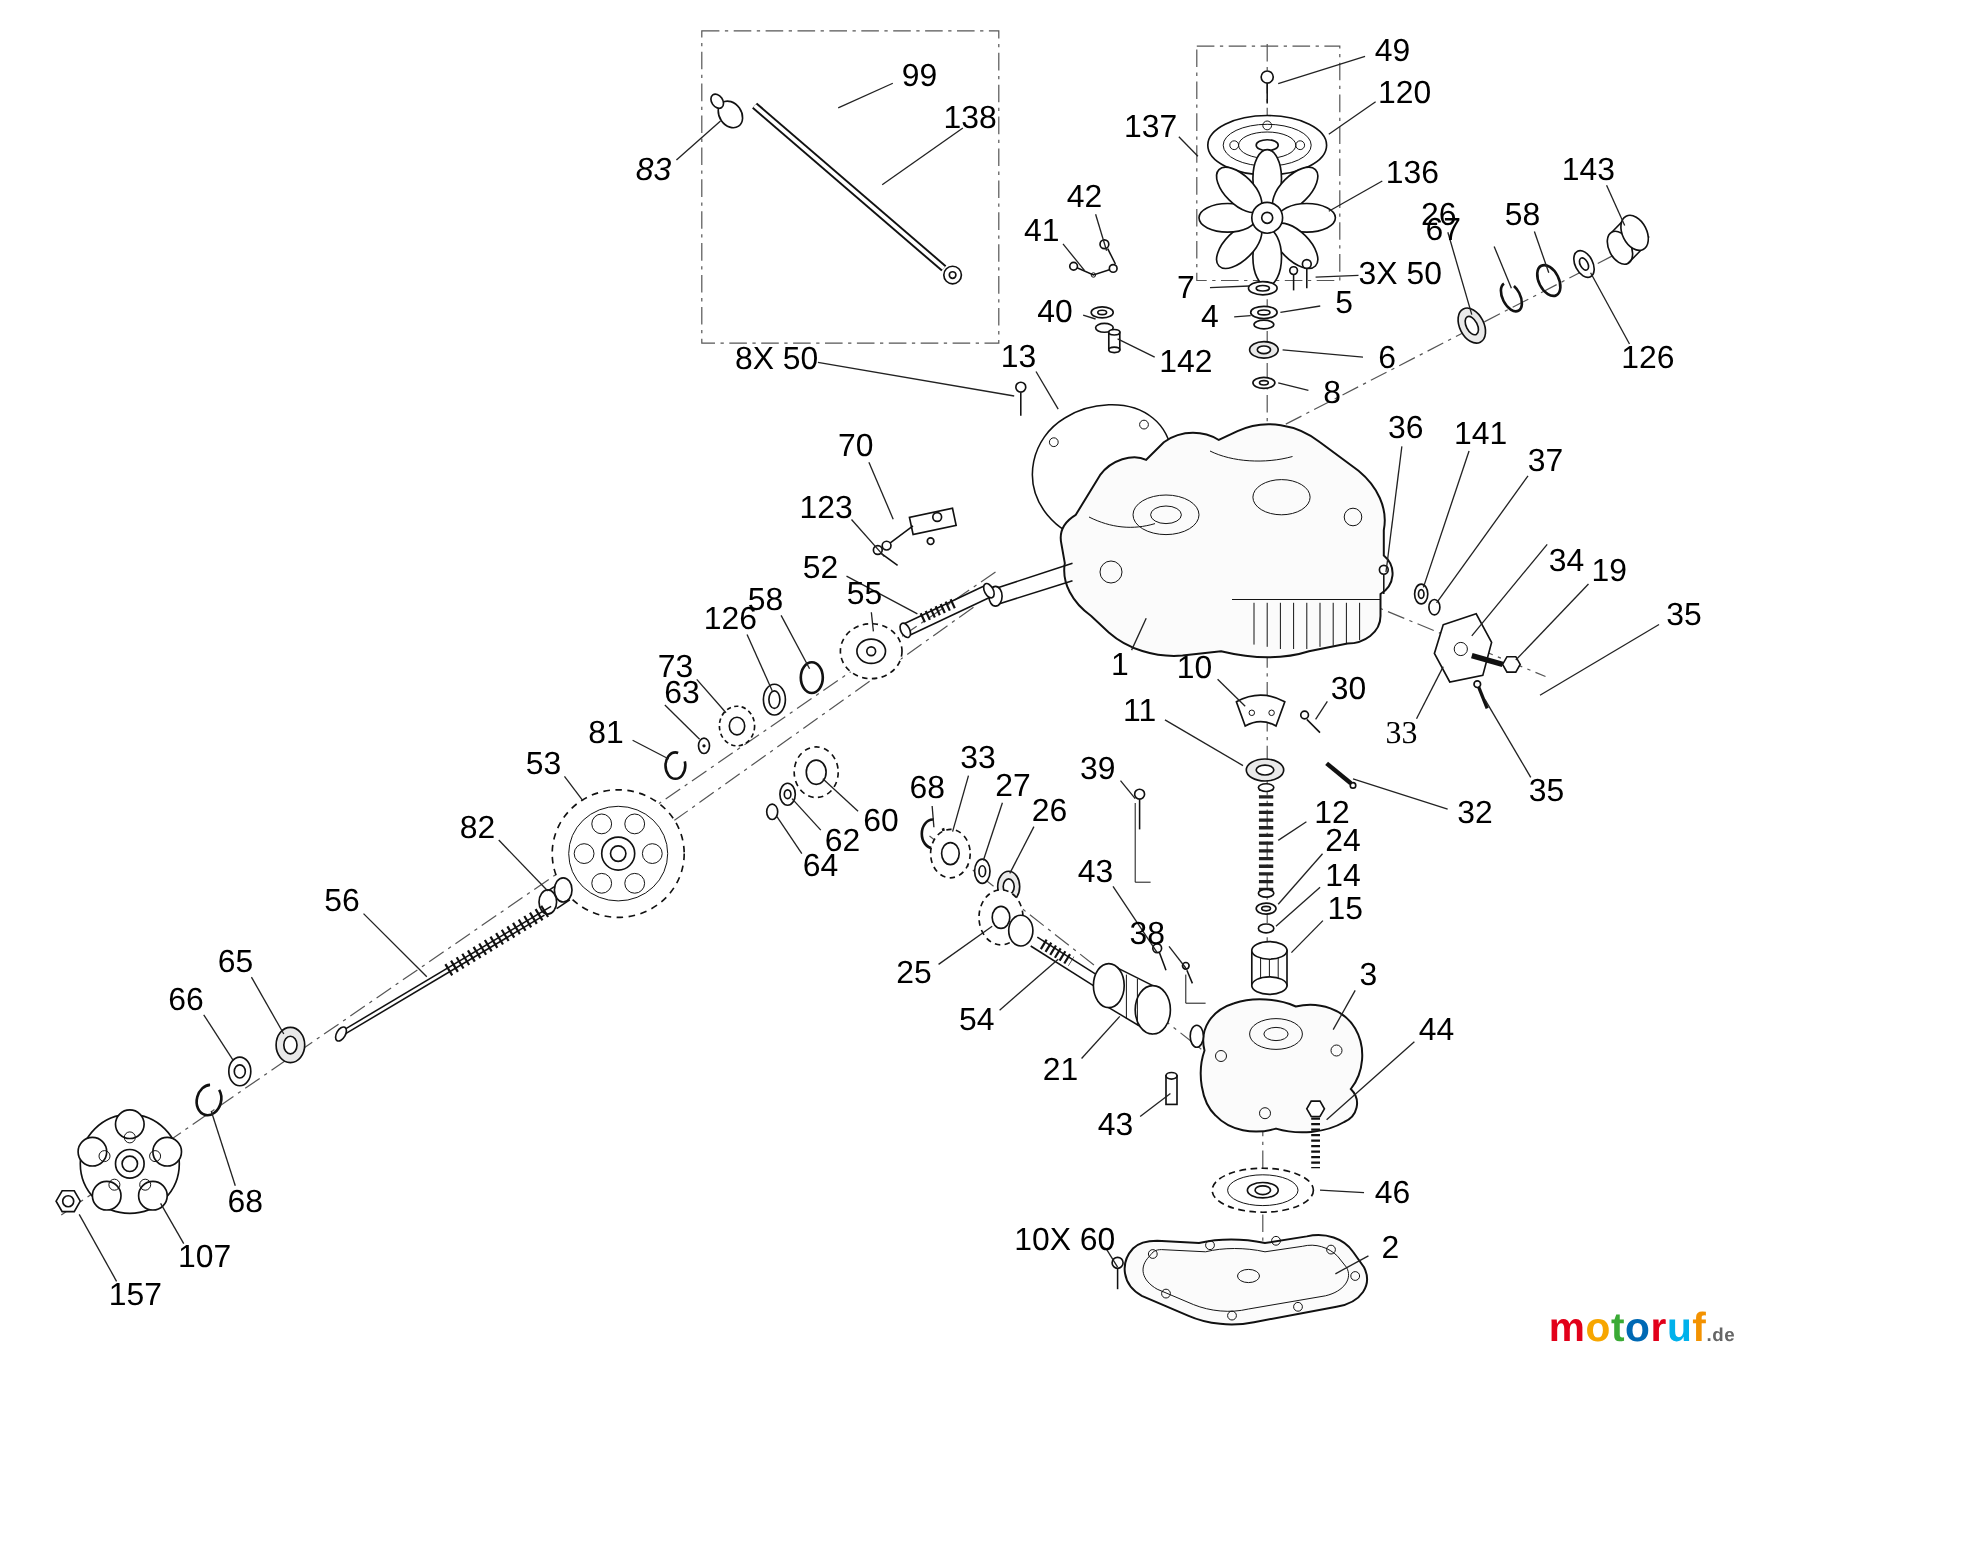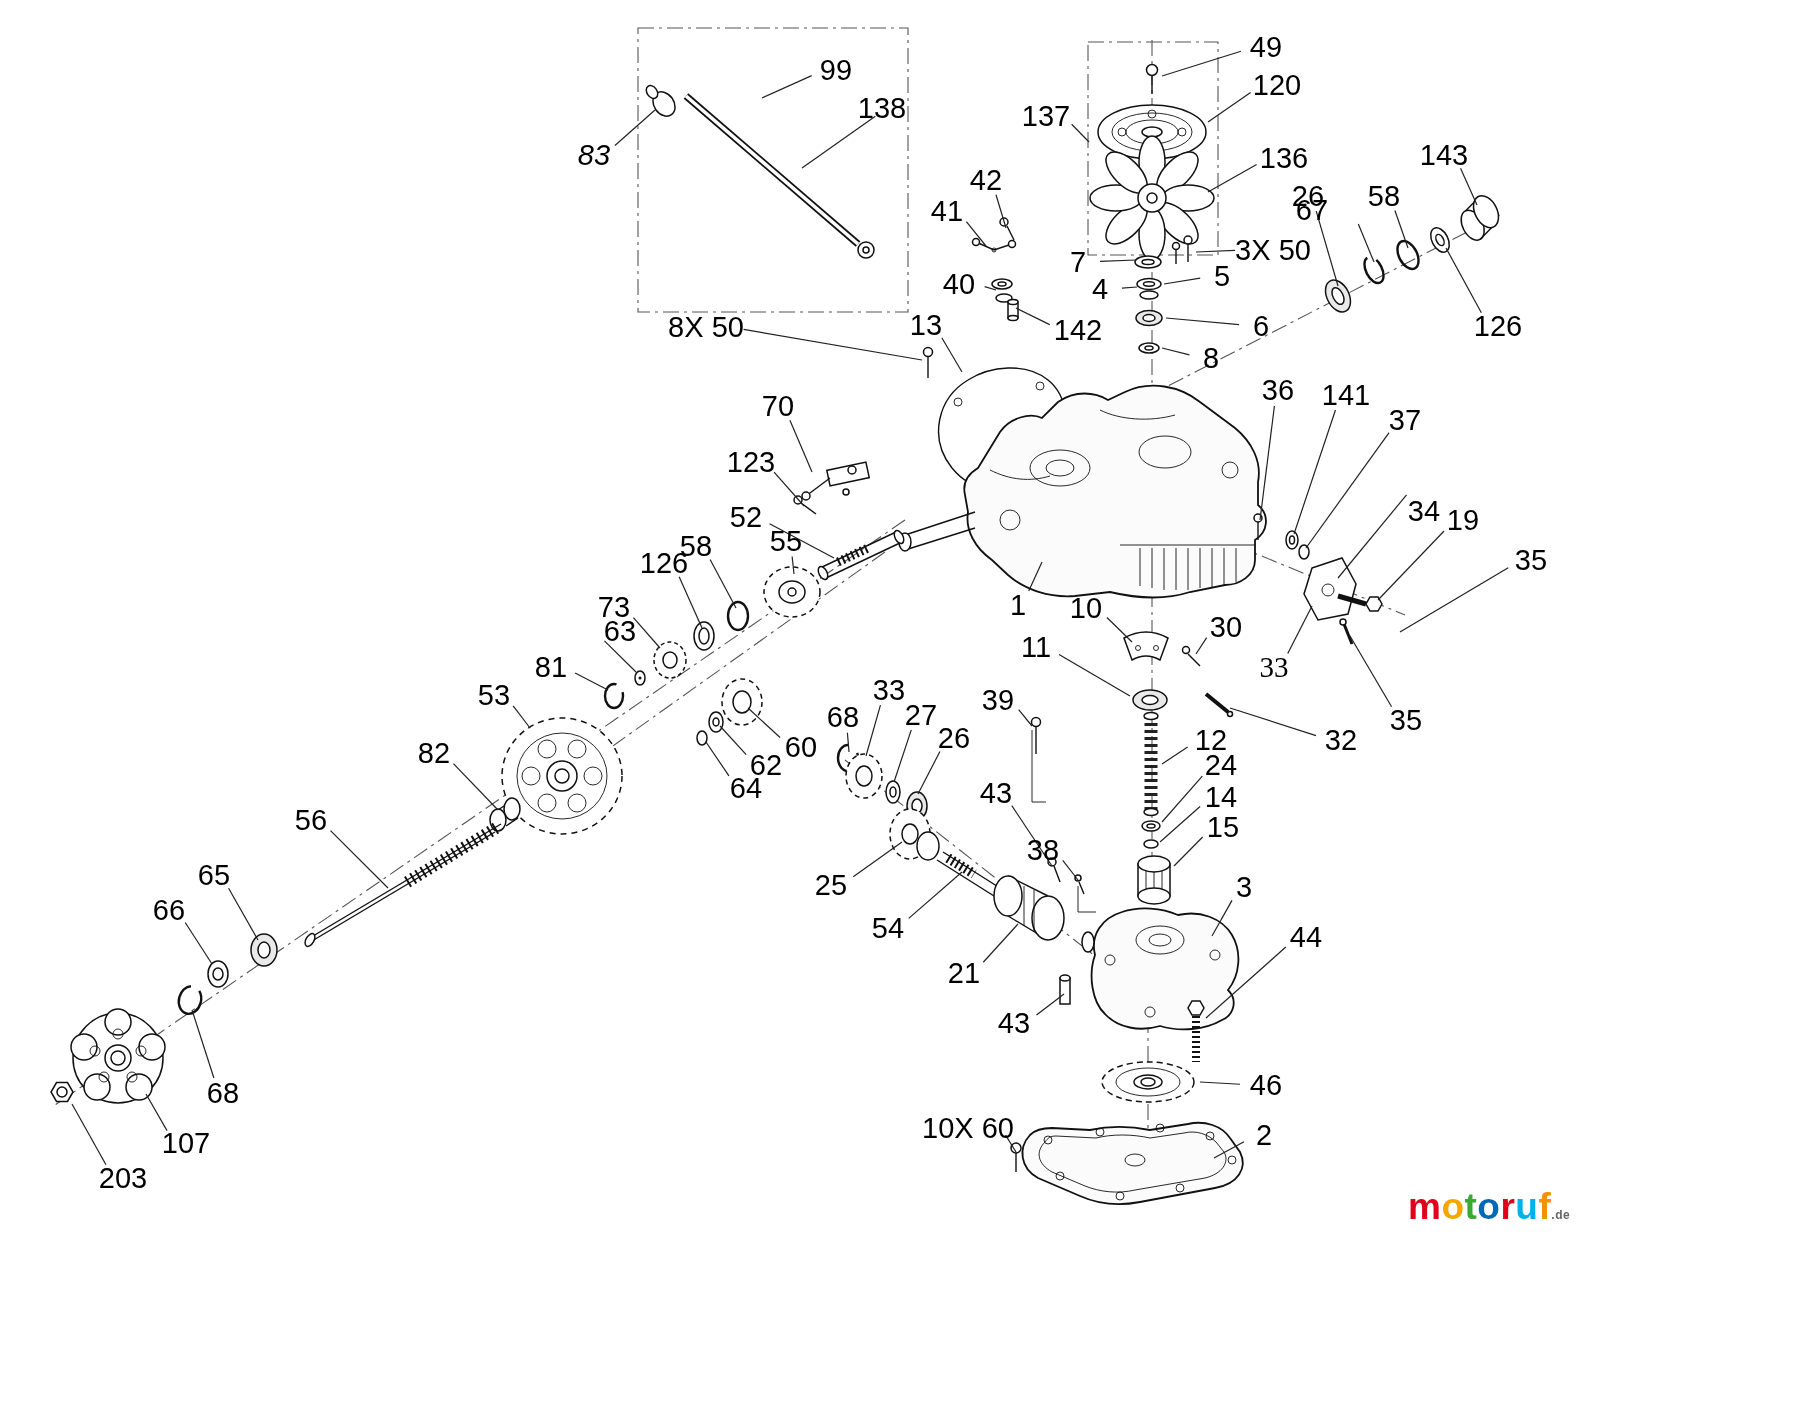--- a/index.html
+++ b/index.html
@@ -10,21 +10,21 @@
   .stage svg{position:absolute;left:0;top:0;}
   #label-layer{position:absolute;left:0;top:0;width:1800px;height:1407px;pointer-events:none;}
   .part-label{
     position:absolute;transform:translate(-50%,-50%);
     font-size:29px;color:#000;white-space:nowrap;line-height:1;
   }
   .wm{
     position:absolute;left:1408px;top:1186px;
     font-weight:bold;font-size:37px;letter-spacing:.5px;
   }
-  .wm .de{font-size:12px;color:#666;font-weight:bold;}
+  .wm .de{font-size:17px;color:#666;font-weight:bold;}
   
   .cl{stroke:#555;stroke-width:1.1;fill:none;stroke-dasharray:16 5 3 5;}
   .ol{stroke:#111;stroke-width:1.4;fill:none;}
   .thin{stroke:#111;stroke-width:.9;fill:none;}
   .fw{fill:#ffffff;stroke:#111;stroke-width:1.5;}
   .fg{fill:#e9e9e9;stroke:#111;stroke-width:1.5;}
   .fh{fill:#fbfbfb;stroke:#111;stroke-width:1.8;}
   .ring{fill:none;stroke:#111;stroke-width:2.4;}
   .leader{stroke:#222;stroke-width:1.2;}
 </style>
@@ -617,20 +617,20 @@
       <div class="part-label" style="left: 888px; top: 928px;">54</div>
       <div class="part-label" style="left: 1306px; top: 937px;">44</div>
       <div class="part-label" style="left: 169px; top: 910px;">66</div>
       <div class="part-label" style="left: 964px; top: 973px;">21</div>
       <div class="part-label" style="left: 1014px; top: 1023px;">43</div>
       <div class="part-label" style="left: 223px; top: 1093px;">68</div>
       <div class="part-label" style="left: 1266px; top: 1085px;">46</div>
       <div class="part-label" style="left: 186px; top: 1143px;">107</div>
       <div class="part-label" style="left: 968px; top: 1128px;">10X 60</div>
       <div class="part-label" style="left: 1264px; top: 1135px;">2</div>
-      <div class="part-label" style="left: 123px; top: 1178px;">203</div>
+      <div class="part-label" style="left: 123px; top: 1178px;">157</div>
     </div>
 
 <div class="wm">
   <span id="wm-word"><span style="color: rgb(226, 0, 26);">m</span><span style="color: rgb(247, 166, 0);">o</span><span style="color: rgb(58, 170, 53);">t</span><span style="color: rgb(0, 105, 180);">o</span><span style="color: rgb(226, 0, 26);">r</span><span style="color: rgb(0, 177, 235);">u</span><span style="color: rgb(243, 146, 0);">f</span></span><span class="de">.de</span>
 </div>
 
 </div>
 
 </body></html>

